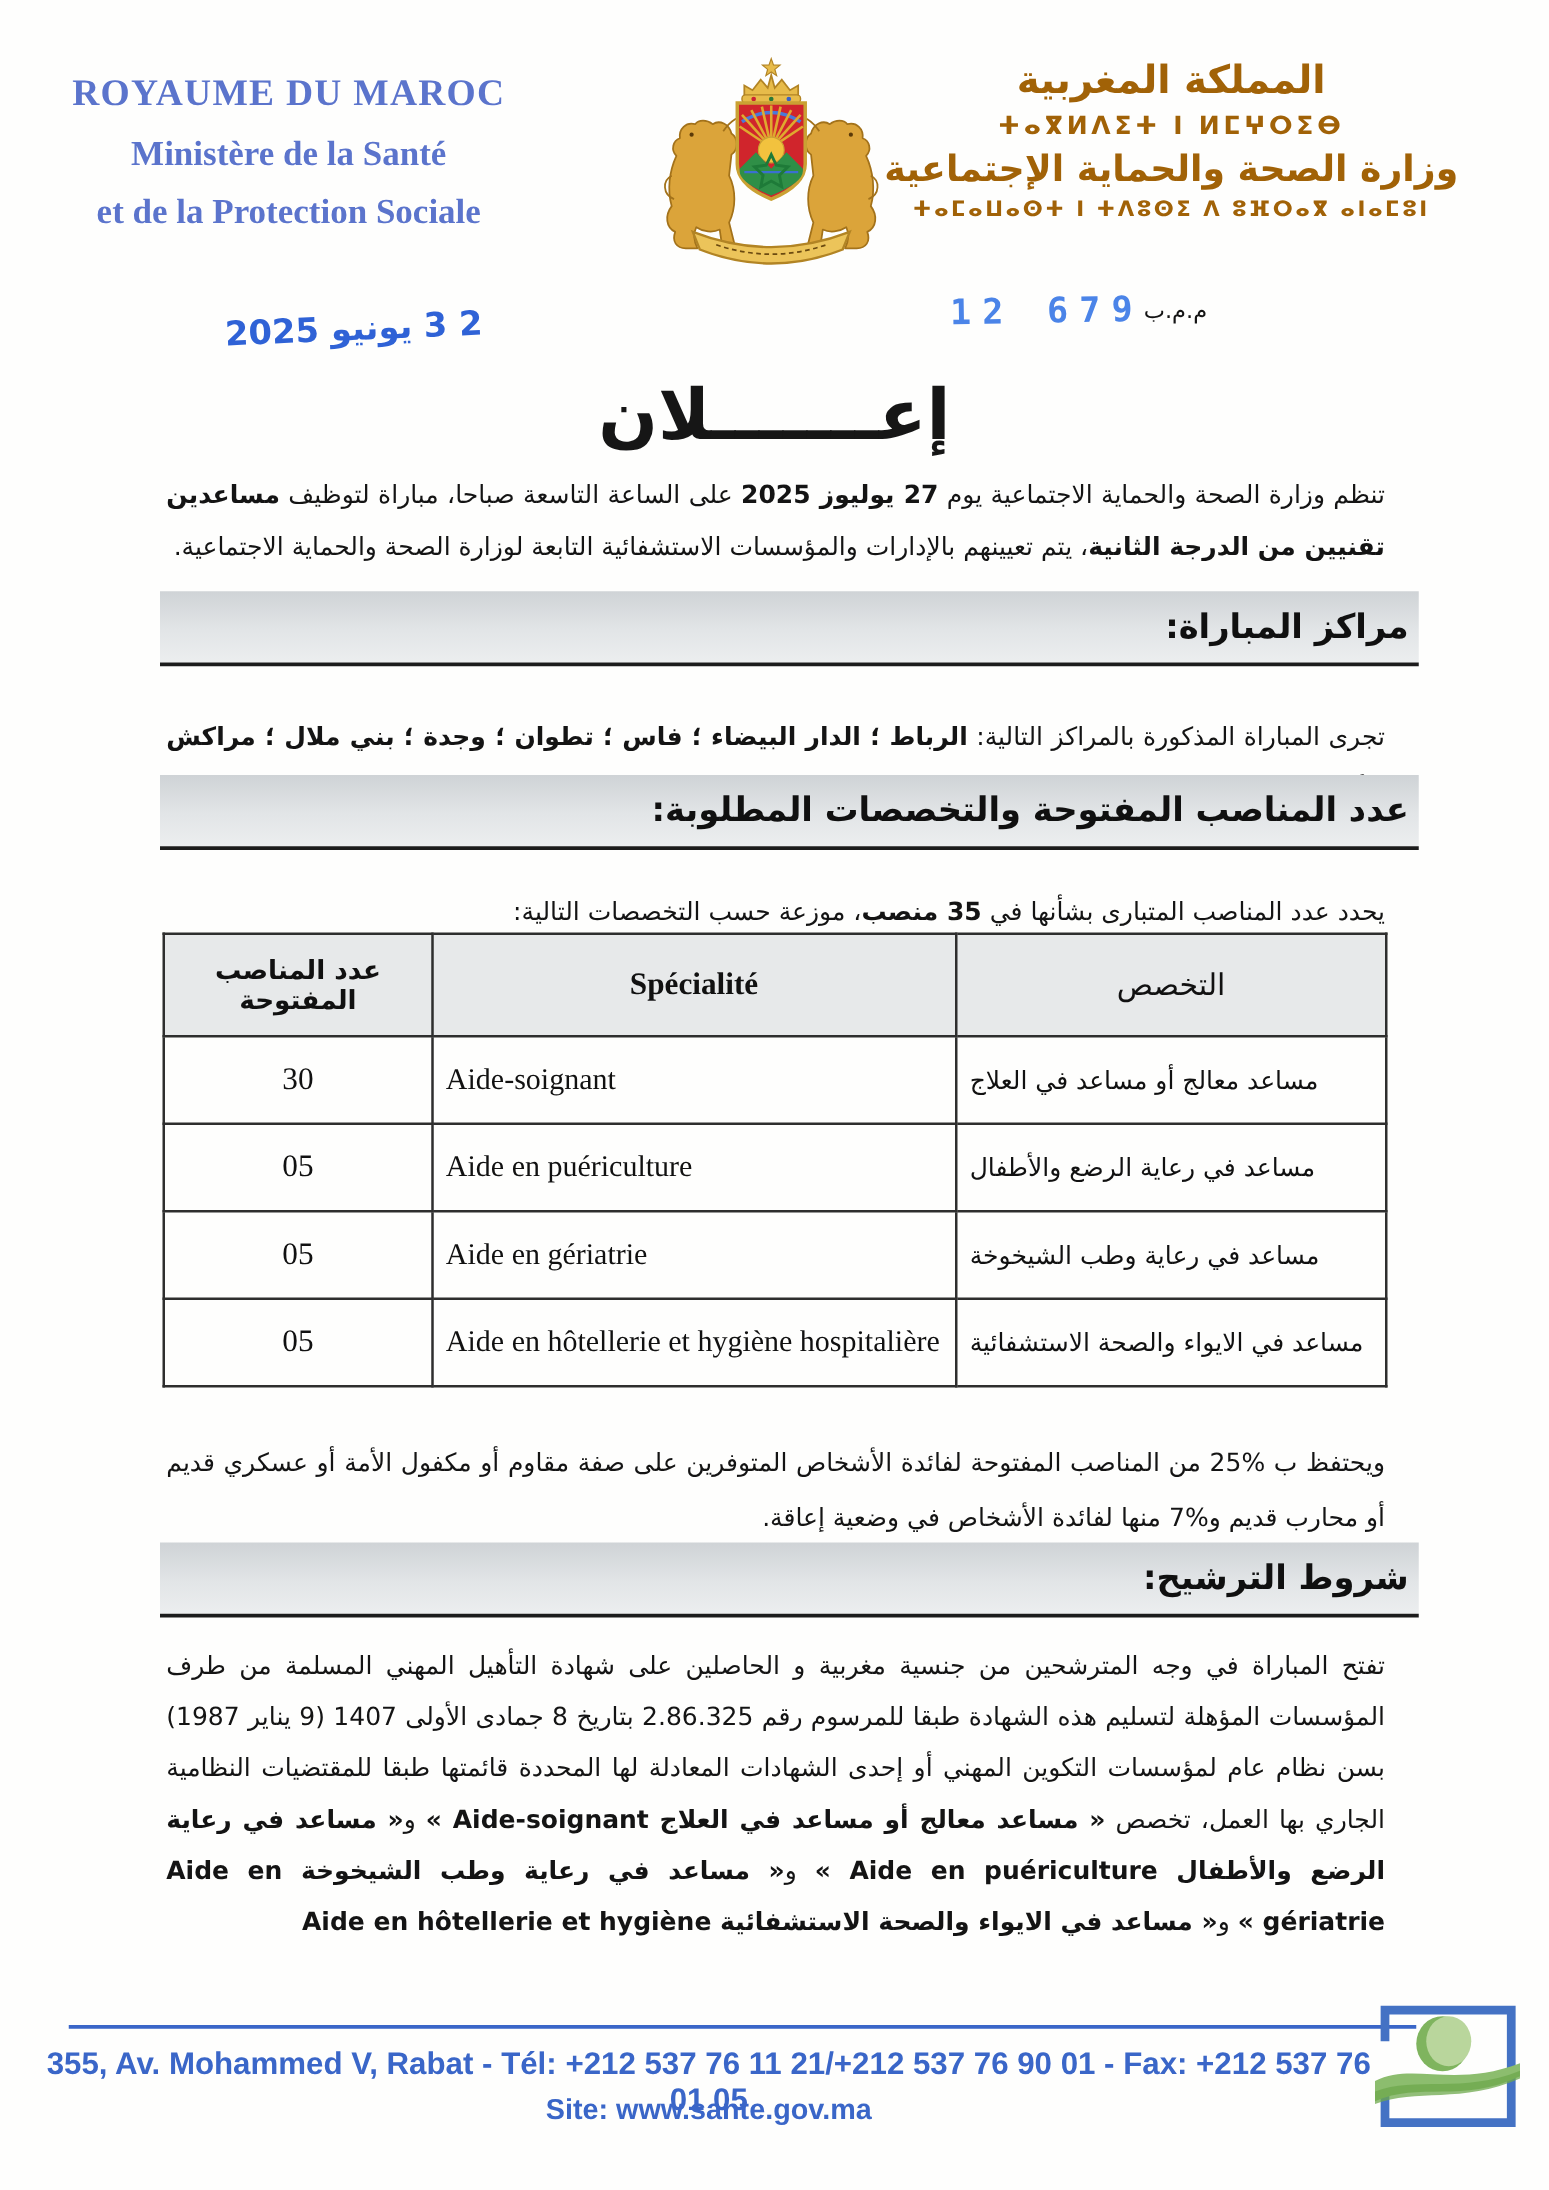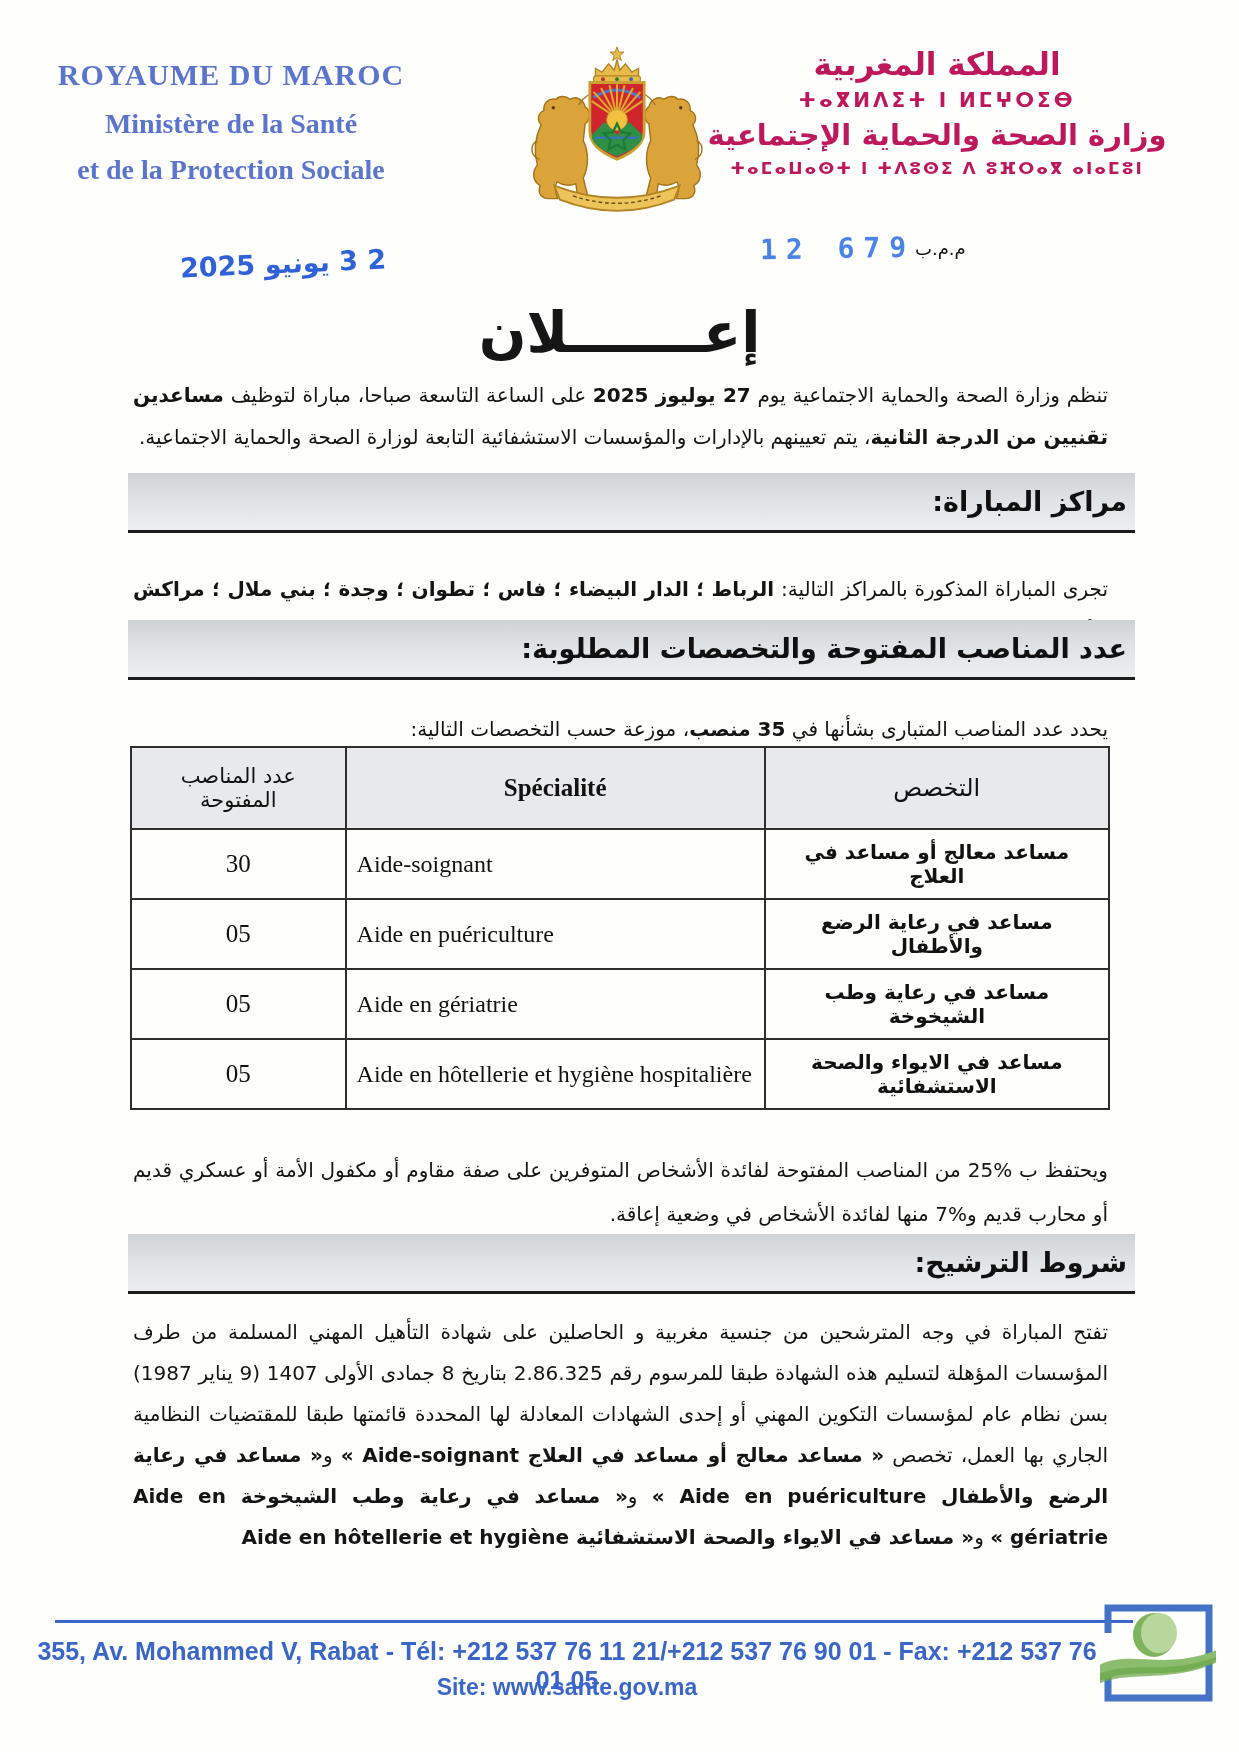--- a/index.html
+++ b/index.html
@@ -8,21 +8,21 @@
 
   
   .fr-header{position:absolute;left:35px;top:58px;width:392px;text-align:center;
              color:#5b74cc;font-family:"Liberation Serif",serif;font-weight:bold;}
   .fr-header .l1{font-size:30px;letter-spacing:1px;}
   .fr-header .l2{font-size:28px;margin-top:16px;}
   .fr-header .l3{font-size:28px;margin-top:14px;}
 
   .emblem{position:absolute;left:528px;top:42px;width:178px;height:184px;}
 
-  .ar-header{position:absolute;right:52px;top:46px;width:500px;text-align:center;color:#be185d;direction:rtl;}
+  .ar-header{position:absolute;right:52px;top:46px;width:500px;text-align:center;color:#a16207;direction:rtl;}
   .ar-header .a1{font-size:31px;font-weight:bold;}
   .ar-header .tif{font-size:20px;font-weight:bold;letter-spacing:3px;margin-top:6px;direction:ltr;}
   .ar-header .a2{font-size:29px;font-weight:bold;margin-top:6px;}
   .ar-header .tif2{font-size:17px;letter-spacing:2px;}
 
   
   .stamp-ref{position:absolute;left:915px;top:238px;font-size:18px;direction:rtl;color:#141414;}
   .stamp-number{position:absolute;left:760px;top:232px;font-size:28px;font-weight:bold;
                 color:#4b84e8;letter-spacing:9px;font-family:"DejaVu Sans Mono",monospace;transform:rotate(-1deg);}
   .stamp-date{position:absolute;left:180px;top:248px;font-size:27px;font-weight:bold;color:#2f62d6;
@@ -49,26 +49,26 @@
         padding-right:8px;font-weight:bold;font-size:27px;color:#101010;box-sizing:border-box;}
   .band1{top:473px;}
   .band2{top:620px;}
   .band3{top:1234px;}
 
   
   .spec-table{position:absolute;left:130px;top:746px;width:980px;border-collapse:collapse;direction:ltr;}
   .spec-table th,.spec-table td{border:2px solid #2e2e2e;padding:0 10px;}
   .spec-table th{height:80px;background:#e7e9ea;}
   .spec-table td{height:68px;}
-  .th-count{font-size:21px;font-weight:normal;direction:rtl;}
+  .th-count{font-size:21px;font-weight:bold;direction:rtl;}
   .th-fr{font-family:Liberation Serif, serif;font-size:25px;font-weight:bold;}
   .th-ar{font-size:24px;font-weight:normal;direction:rtl;}
   .td-count{text-align:center;font-family:"Liberation Serif",serif;font-size:25px;}
   .td-fr{font-family:"Liberation Serif",serif;font-size:24px;text-align:left;padding-left:18px;}
-  .td-ar{direction:rtl;text-align:center;font-size:20px;font-weight:bold;margin-top:28px;}
+  .td-ar{direction:rtl;text-align:left;font-size:20px;font-weight:normal;margin-top:28px;}
 
   
   .footer-line{position:absolute;left:55px;top:1620px;width:1078px;height:3px;background:#3a66c8;}
   .footer-address{position:absolute;left:28px;top:1637px;width:1078px;text-align:center;
                   color:#3a66c8;font-weight:bold;font-size:25px;font-family:"Liberation Sans",sans-serif;}
   .footer-site{position:absolute;left:28px;top:1674px;width:1078px;text-align:center;
                color:#3a66c8;font-weight:bold;font-size:23px;font-family:"Liberation Sans",sans-serif;}
   .footer-logo{position:absolute;left:1100px;top:1600px;width:116px;height:106px;}
 </style>
 </head>

